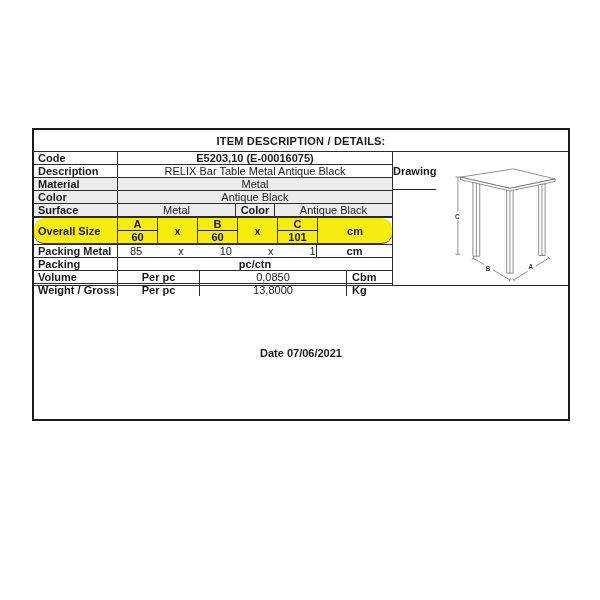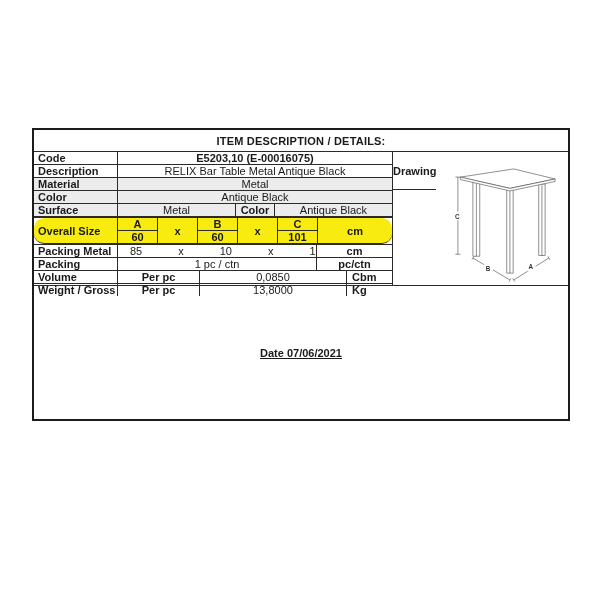--- a/index.html
+++ b/index.html
@@ -48,21 +48,21 @@
   .right{flex:1;display:flex;flex-direction:row;min-width:0;}
   .dhdr{
     height:38px;border-bottom:1px solid #2a2a2a;box-sizing:border-box;
     display:flex;align-items:center;justify-content:center;font-size:11px;font-weight:bold;
   }
   .darea{flex:1;position:relative;}
   .darea svg{position:absolute;left:0;top:0;width:100%;height:100%;}
   .ftr{
     flex:1;border-top:1px solid #2a2a2a;box-sizing:border-box;
     display:flex;align-items:center;justify-content:center;
-    font-size:11px;font-weight:bold;text-decoration:underline;
+    font-size:11px;font-weight:bold;
   }
   svg text{font-family:"Liberation Sans",sans-serif;font-size:10px;font-weight:bold;fill:#333;}
 </style>
 </head>
 <body>
 
 <div class="canvas">
   <div class="sheet">
 
     <div class="hdr">
@@ -129,21 +129,20 @@
             <span>x</span>
             <span>10</span>
             <span>x</span>
             <span>100</span>
           </div>
           <div class="cell c flex1 last bold">cm</div>
         </div>
 
         <div class="row h20">
           <div class="cell lab">Packing</div>
-          <div class="cell c w199">1 pc / ctn</div>
           <div class="cell c flex1 last bold">pc/ctn</div>
         </div>
 
         <div class="row">
           <div class="cell lab">Volume</div>
           <div class="cell c w82 bold">Per pc</div>
           <div class="cell c w147">0,0850</div>
           <div class="cell flex1 last bold padu">Cbm</div>
         </div>
 

